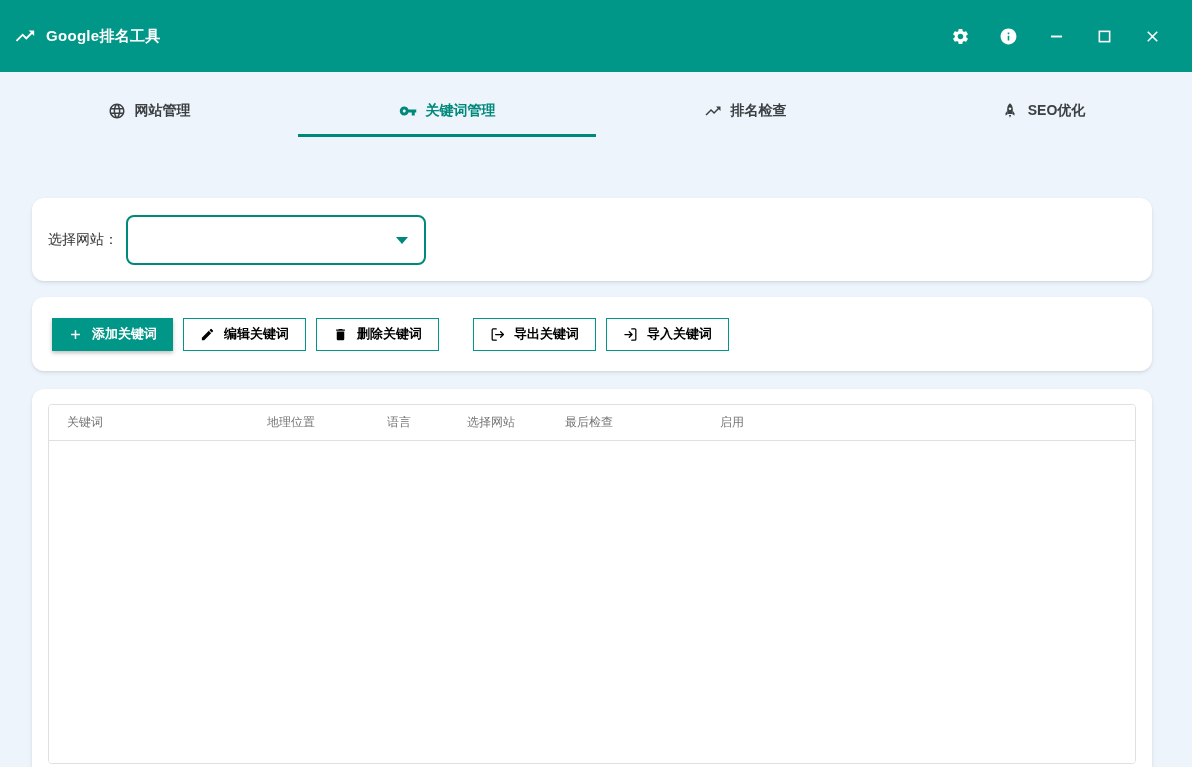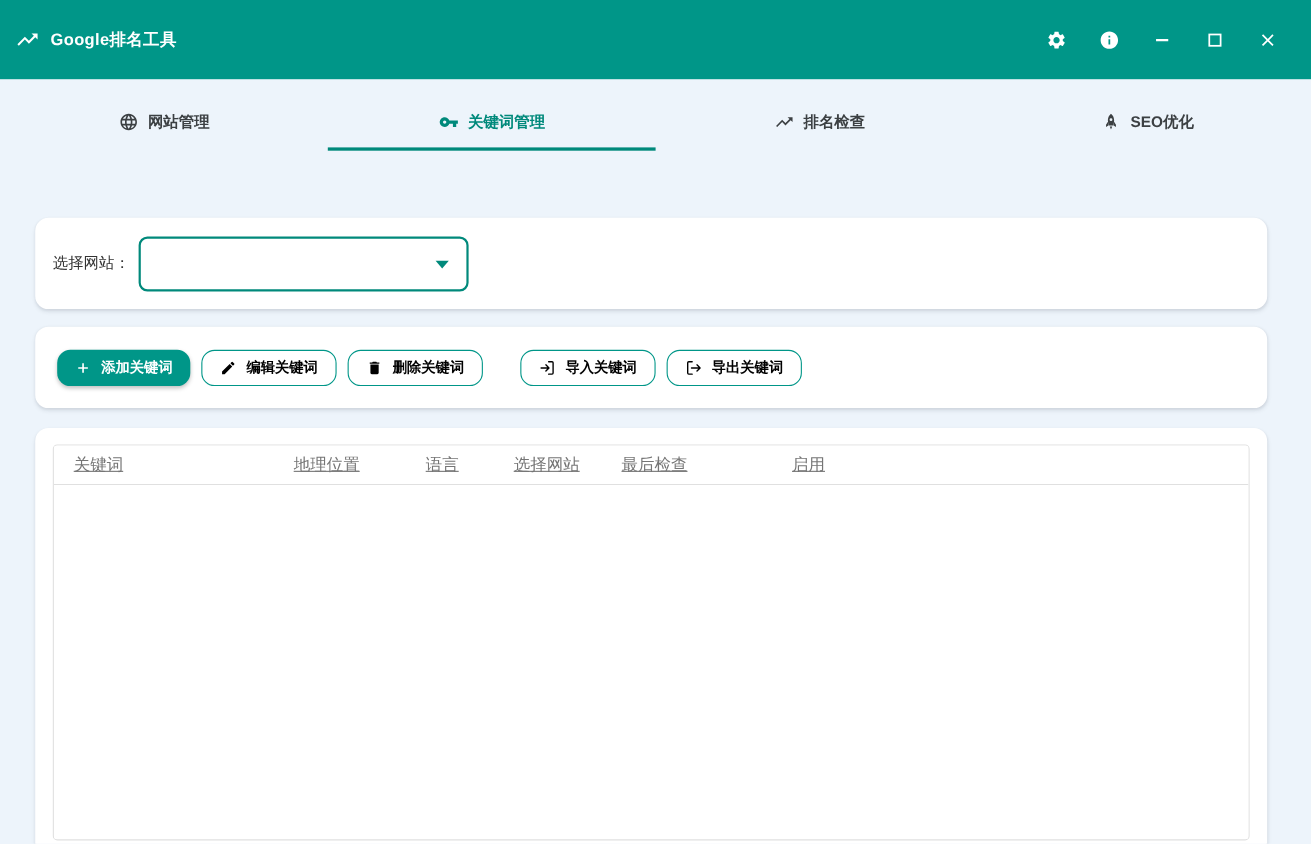--- a/index.html
+++ b/index.html
@@ -58,37 +58,37 @@
     position:absolute; right:16px; top:50%; margin-top:-3px;
     width:0; height:0;
     border-left:6px solid transparent; border-right:6px solid transparent;
     border-top:7px solid #00897B;
   }
 
   
   .card-actions { height:74px; display:flex; align-items:center; padding:0 20px; gap:10px; margin-bottom:18px; }
   .btn {
     height:33px; display:inline-flex; align-items:center; gap:9px;
-    padding:0 16px; border-radius:12px; font-size:13px; font-weight:bold;
+    padding:0 16px; border-radius:0; font-size:13px; font-weight:bold;
     cursor:pointer; font-family:inherit; white-space:nowrap;
   }
   .btn svg { width:15px; height:15px; flex:none; }
   .btn-primary { background:#009688; color:#fff; border:none; box-shadow:0 2px 4px rgba(0,0,0,.25); }
   .btn-outline { background:#fff; color:#000000; border:1px solid #009688; }
   .toolbar-gap { width:14px; flex:none; }
 
   
   .card-table { height:390px; padding:15px 16px; }
   .table-container { border:1px solid #E0E0E0; border-radius:4px; height:100%; overflow:hidden; display:flex; flex-direction:column; }
   .table-header {
     display:grid; grid-template-columns:200px 120px 80px 98px 155px 1fr;
     height:36px; align-items:center; flex:none;
     border-bottom:1px solid #E0E0E0; background:#fff;
   }
-  .th { padding-left:18px; font-size:15px; color:#757575; white-space:nowrap;text-decoration:underline; }
+  .th { padding-left:18px; font-size:12px; color:#757575; white-space:nowrap; }
   .table-body { flex:1; background:#fff; }
 </style>
 </head>
 <body>
 
 <header class="titlebar">
   <div class="titlebar-left">
     <svg viewBox="0 0 24 24" fill="#ffffff">
       <path d="M16 6l2.29 2.29-4.88 4.88-4-4L2 16.59 3.41 18l6-6 4 4 6.3-6.29L22 12V6h-6z"></path>
     </svg>
@@ -177,31 +177,31 @@
     </button>
     <button class="btn btn-outline">
       <svg viewBox="0 0 24 24" fill="currentColor">
         <path d="M6 19c0 1.1.9 2 2 2h8c1.1 0 2-.9 2-2V7H6v12zM19 4h-3.5l-1-1h-5l-1 1H5v2h14V4z"></path>
       </svg>
       <span>删除关键词</span>
     </button>
     <span class="toolbar-gap"></span>
     <button class="btn btn-outline">
       <svg viewBox="0 0 24 24" fill="none" stroke="currentColor" stroke-width="2" stroke-linecap="round" stroke-linejoin="round">
+        <path d="M10 3H5a1.5 1.5 0 0 0-1.5 1.5v15A1.5 1.5 0 0 0 5 21h5"></path>
+        <path d="M9 12h12M17 7.5 21.5 12 17 16.5"></path>
+      </svg>
+      <span>导出关键词</span>
+    </button>
+    <button class="btn btn-outline">
+      <svg viewBox="0 0 24 24" fill="none" stroke="currentColor" stroke-width="2" stroke-linecap="round" stroke-linejoin="round">
         <path d="M14 3h5a1.5 1.5 0 0 1 1.5 1.5v15A1.5 1.5 0 0 1 19 21h-5"></path>
         <path d="M3 12h11M10 7.5 14.5 12 10 16.5"></path>
       </svg>
       <span>导入关键词</span>
-    </button>
-    <button class="btn btn-outline">
-      <svg viewBox="0 0 24 24" fill="none" stroke="currentColor" stroke-width="2" stroke-linecap="round" stroke-linejoin="round">
-        <path d="M10 3H5a1.5 1.5 0 0 0-1.5 1.5v15A1.5 1.5 0 0 0 5 21h5"></path>
-        <path d="M9 12h12M17 7.5 21.5 12 17 16.5"></path>
-      </svg>
-      <span>导出关键词</span>
     </button>
   </section>
 
   <section class="card card-table">
     <div class="table-container">
       <div class="table-header">
         <span class="th">关键词</span>
         <span class="th">地理位置</span>
         <span class="th">语言</span>
         <span class="th">选择网站</span>

